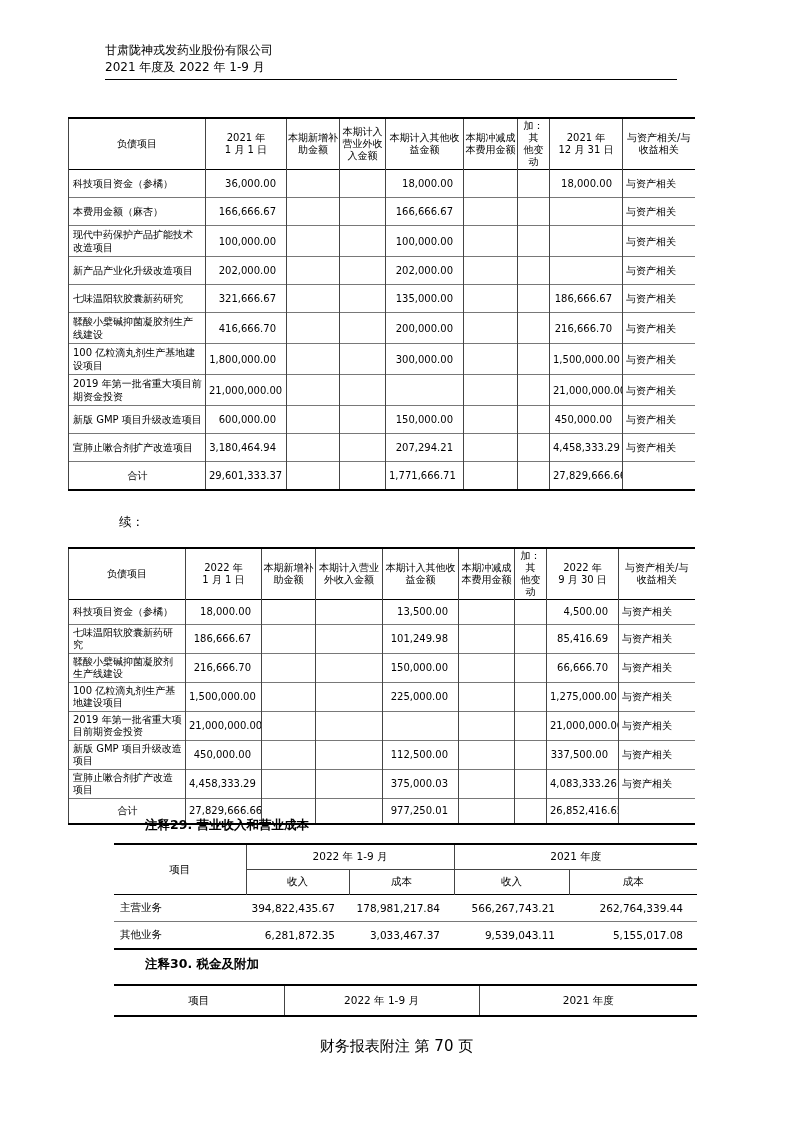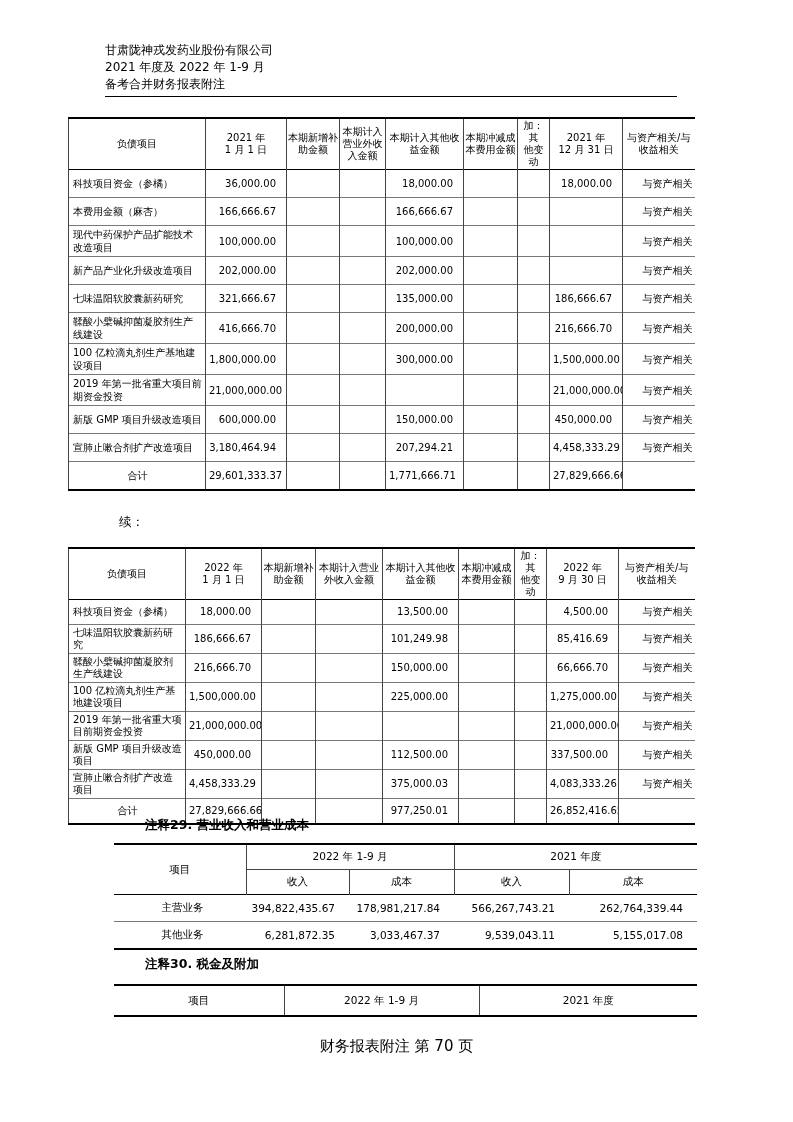--- a/index.html
+++ b/index.html
@@ -28,21 +28,21 @@
   }
   .gt th,.gt td{border-left:1px solid #444;}
   .gt th:first-child,.gt td:first-child{border-left:1px solid #444;}
   .gt tbody tr{border-bottom:1px solid #787878;}
   .gt td{
     vertical-align:middle;overflow:hidden;line-height:13px;
     padding:2px 3px;
   }
   .gt td:nth-child(1){text-align:left;padding-left:4px;}
   .gt td:nth-child(n+2){text-align:right;padding-right:10px;}
-  .gt td:nth-child(9){text-align:right;padding-right:2px;}
+  .gt td:nth-child(9){text-align:left;padding-right:2px;}
   .gt tbody tr:last-child td:first-child{text-align:center;}
   .t1{position:absolute;left:68px;top:117px;width:626px;}
   .t1 thead th{height:41px;}
   .t1 td{height:23px;}
   .t2{position:absolute;left:68px;top:547px;width:626px;}
   .t2 thead th{height:30px;}
   .t2 td{height:20px;line-height:12px;}
   .cont-label{position:absolute;left:119px;top:514px;font-size:12.5px;}
   
   .note-heading{position:absolute;font-size:12.5px;font-weight:bold;white-space:nowrap;}
@@ -54,21 +54,21 @@
     border-collapse:collapse;table-layout:fixed;font-size:10.5px;
     border-top:2.5px solid #000;border-bottom:2px solid #000;
   }
   .t3 thead{border-bottom:1.5px solid #000;}
   .t3 th{font-weight:normal;text-align:center;vertical-align:middle;height:22px;overflow:hidden;}
   .t3 th.bl{border-left:1px solid #444;}
   .t3 .sub th{border-top:1px solid #444;}
   .t3 tbody tr{border-bottom:1px solid #787878;}
   .t3 tbody tr:last-child{border-bottom:none;}
   .t3 td{height:24px;vertical-align:middle;overflow:hidden;}
-  .t3 td:first-child{text-align:center;padding-left:6px;margin-top:34px;}
+  .t3 td:first-child{text-align:left;padding-left:6px;margin-top:34px;}
   .t3 td:nth-child(n+2){text-align:right;padding-right:14px;margin-left:40px;}
   
   table.t4{
     position:absolute;left:114px;top:984px;width:583px;
     border-collapse:collapse;table-layout:fixed;font-size:10.5px;
     border-top:2.5px solid #000;border-bottom:2px solid #000;
   }
   .t4 th{font-weight:normal;text-align:center;vertical-align:middle;height:27px;overflow:hidden;}
   .t4 th.bl{border-left:1px solid #444;}
   
@@ -78,21 +78,20 @@
   }
 </style>
 </head>
 <body>
 
 <div class="page">
 
   <div class="doc-header">
     <div>甘肃陇神戎发药业股份有限公司</div>
     <div>2021 年度及 2022 年 1-9 月</div>
-    <div>备考合并财务报表附注</div>
   </div>
 
   <table class="gt t1">
     <colgroup>
       <col style="width:137px">
         <col style="width:81px">
         <col style="width:53px">
       <col style="width:46px">
         <col style="width:78px">
         <col style="width:54px">

